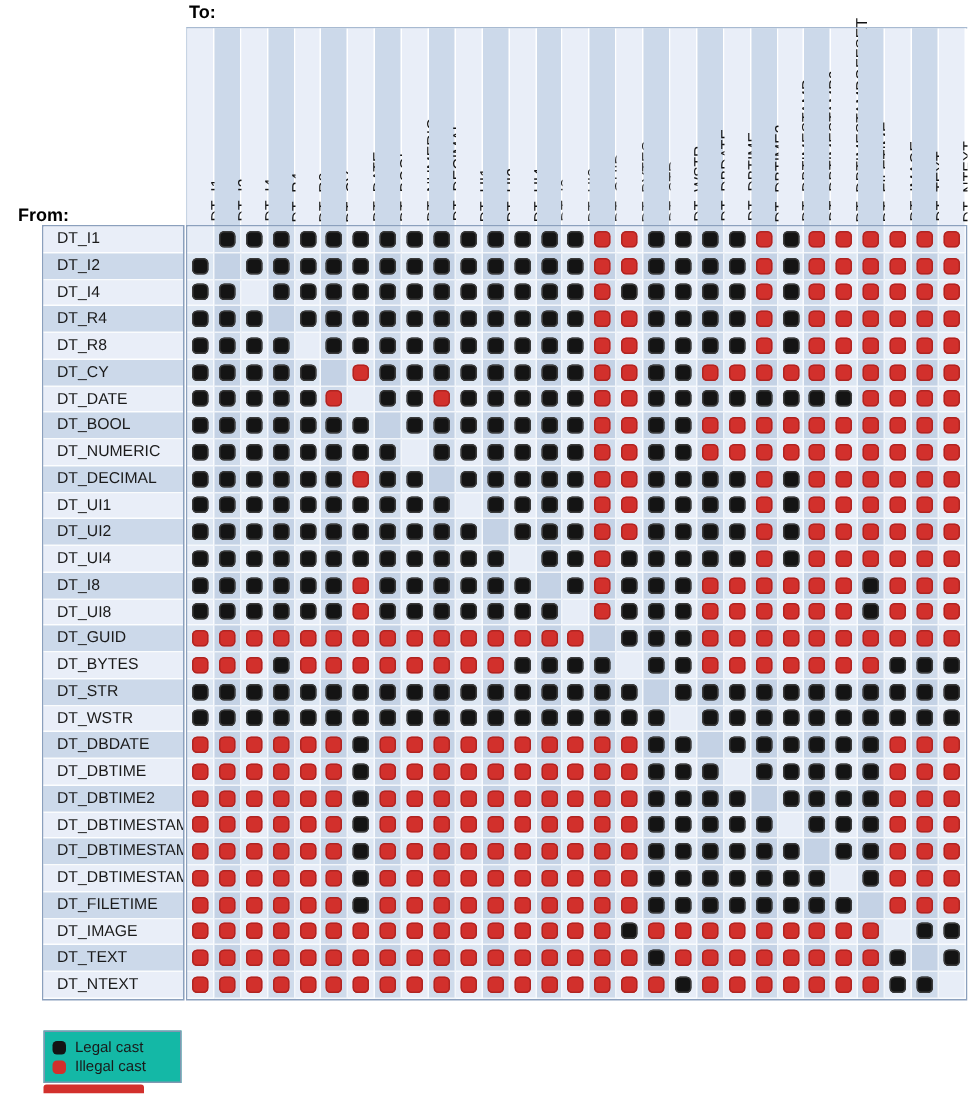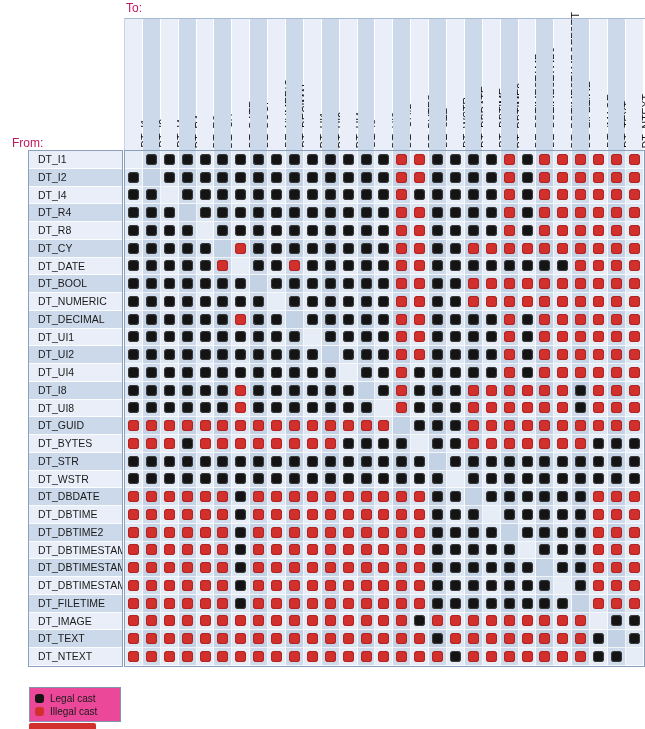--- a/index.html
+++ b/index.html
@@ -1,17 +1,17 @@
 <!DOCTYPE html>
 <html><head>
 <meta charset="utf-8">
 <style>
   html,body{margin:0;padding:0;background:#ffffff;}
   body{width:645px;height:729px;position:relative;font-family:"Liberation Sans",sans-serif;color:#1a1a1a;overflow:hidden;}
-  .hdr-label{position:absolute;font-size:12px;font-weight:normal;color:#be185d;}
+  .hdr-label{position:absolute;font-size:12px;font-weight:bold;color:#000000;}
   #to-label{left:126px;top:1px;}
   #from-label{left:2px;top:136px;padding-left:10px;}
 
   
   #col-headers{position:absolute;left:124px;top:18px;width:521px;height:133px;display:grid;grid-template-columns:repeat(29,17.9px);border-top:1px solid #a8bad1;border-left:1px solid #c7d4e4;box-sizing:border-box;}
   .hcell{position:relative;box-sizing:border-box;border-right:1px solid #ffffff;}
   .hcell.c-odd{background:#e9eef8;}
   .hcell.c-even{background:#ccd9ea;}
   .hlabel{position:absolute;bottom:3px;left:50%;transform:translateX(-50%) ;writing-mode:vertical-rl;rotate:180deg;font-size:10.5px;white-space:nowrap;color:#111;letter-spacing:0px;}
 
@@ -27,21 +27,21 @@
   .cell.c-odd.r-odd{background:#e7edf7;}
   .cell.c-odd.r-even{background:#dce6f2;}
   .cell.c-even.r-odd{background:#cfdbeb;}
   .cell.c-even.r-even{background:#c4d2e5;}
   .cell.diag{background:#e4ecf7;}
   .dot{position:absolute;left:50%;top:50%;width:11px;height:11px;margin:-5.5px 0 0 -5.5px;border-radius:3.5px;}
   .dot.legal{background:#141414;box-shadow:0 0 0 1px #3a3a3a inset;}
   .dot.illegal{background:#d2302c;box-shadow:0 0 0 1px #b02421 inset;}
 
   
-  #legend{position:absolute;left:29px;top:687px;width:92px;border:1px solid #8097b1;box-sizing:border-box;background:#ec4899;padding:4px 5px 3px 5px;}
+  #legend{position:absolute;left:29px;top:687px;width:92px;border:1px solid #8097b1;box-sizing:border-box;background:#14b8a6;padding:4px 5px 3px 5px;}
   .legend-row{display:flex;align-items:center;height:13px;}
   .legend-dot{width:9px;height:9px;border-radius:3px;margin-right:6px;flex:none;}
   .legend-text{font-size:10px;line-height:13px;white-space:nowrap;}
 
   #cropped-red-box{position:absolute;left:29px;top:723px;width:67px;height:6px;background:#d2302c;border-radius:2px 2px 0 0;}
 </style>
 </head>
 <body>
 
 <div id="to-label" class="hdr-label">To:</div>

